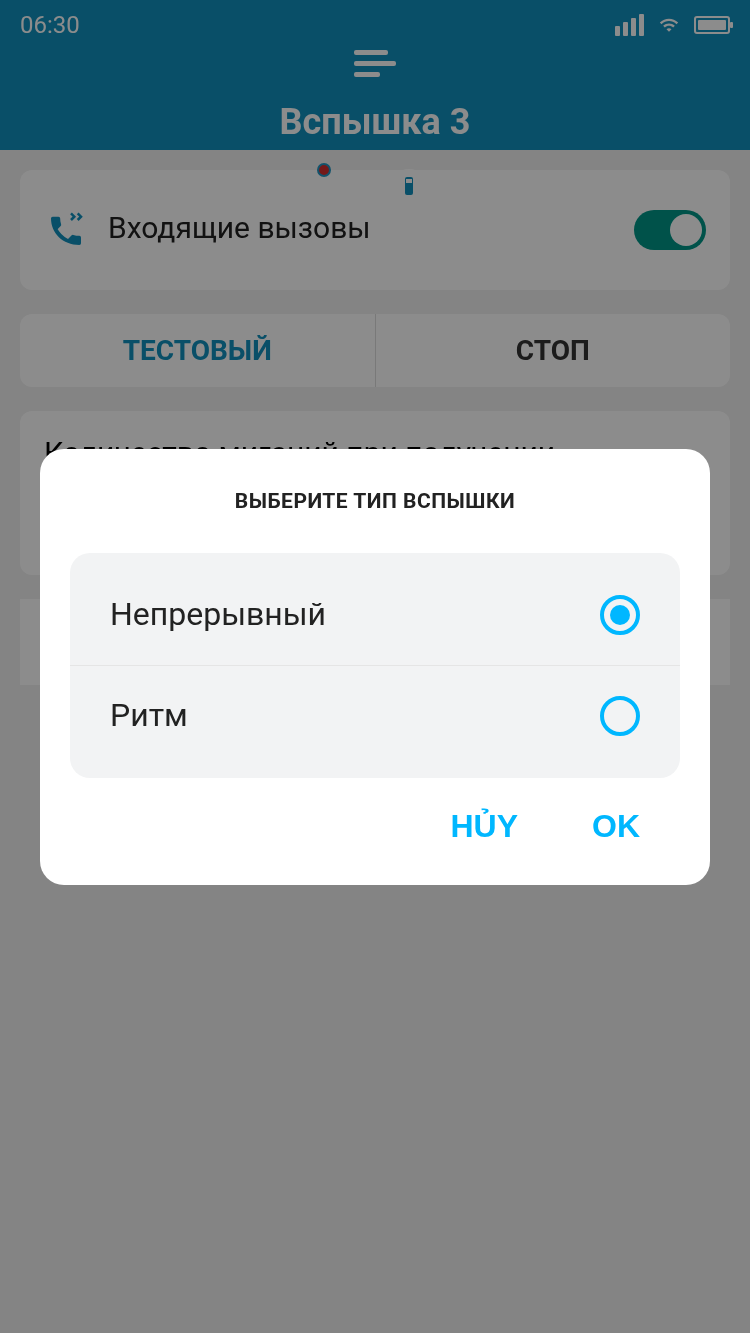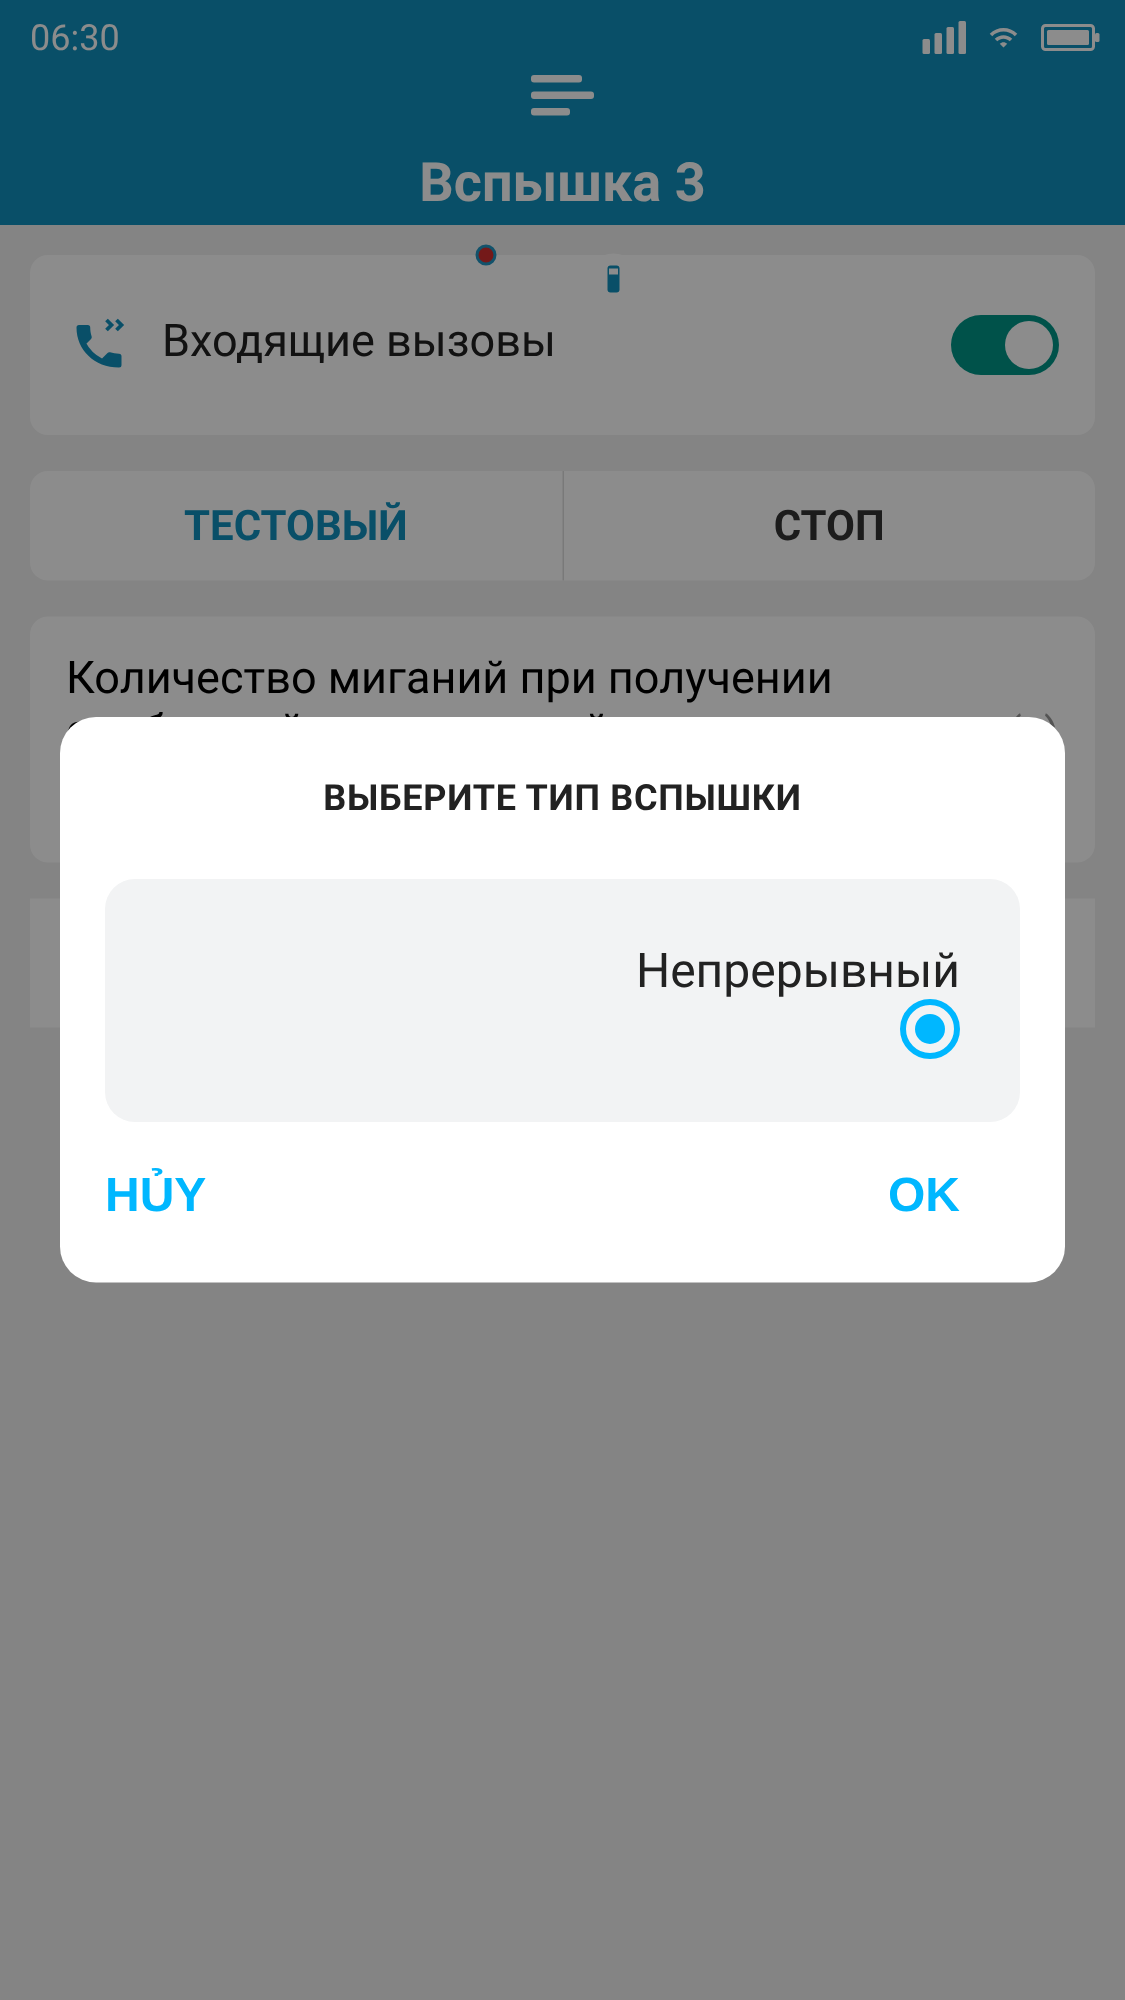--- a/index.html
+++ b/index.html
@@ -139,59 +139,58 @@
   justify-content: center;
 }
 .dialog {
   width: 670px;
   background: #fff;
   border-radius: 24px;
   padding: 40px 30px 30px 30px;
 }
 .dialog-title {
   text-align: center;
-  font-size: 24px;
+  font-size: 21px;
   font-weight: 700;
   color: #222;
   margin-bottom: 40px;
   letter-spacing: 0.5px;
 }
 .radio-group {
   background: #f2f3f4;
   border-radius: 20px;
   padding: 12px 0;
 }
 .radio-item {
   display: flex;
-  align-items: flex-end;
+  align-items: flex-start;
   justify-content: space-between;
   padding: 30px 40px;
-  flex-direction: column;
 }
 .radio-item + .radio-item { border-top: 1px solid #e5e5e5; }
 .radio-label { font-size: 32px; color: #222; }
 .radio-circle {
   width: 40px;
   height: 40px;
   border: 4px solid #00b7ff;
   border-radius: 50%;
   display: flex;
   align-items: center;
   justify-content: center;
 }
 .radio-dot {
   width: 20px;
   height: 20px;
   background: #00b7ff;
   border-radius: 50%;
 }
 .dialog-actions {
   display: flex;
-  justify-content: space-between;
-  gap: 52px;
+  justify-content: flex-end;
+  gap: 74px;
   padding: 30px 40px 10px 0;
 }
 .dialog-btn {
   font-size: 32px;
   font-weight: 700;
   color: #00b7ff;
   background: none;
   border: none;
   cursor: pointer;
 }
@@ -294,19 +293,23 @@
 <div class="overlay">
   <div class="dialog">
     <div class="dialog-title">ВЫБЕРИТЕ ТИП ВСПЫШКИ</div>
     <div class="radio-group">
       <div class="radio-item">
         <span class="radio-label">Непрерывный</span>
         <span class="radio-circle">
             <span class="radio-dot"></span>
           </span>
       </div>
+      <div class="radio-item">
+        <span class="radio-label">Ритм</span>
+        <span class="radio-circle"></span>
+      </div>
     </div>
     <div class="dialog-actions">
       <button class="dialog-btn">HỦY</button>
       <button class="dialog-btn">OK</button>
     </div>
   </div>
 </div>
 
 </body></html>

